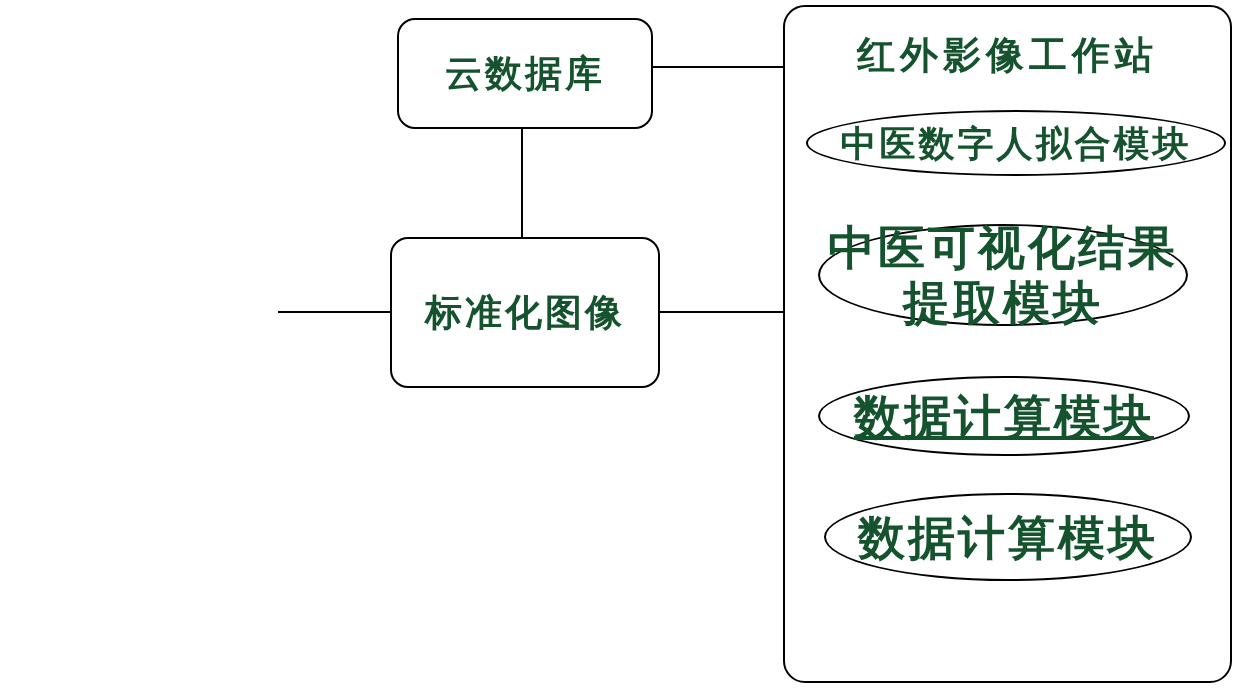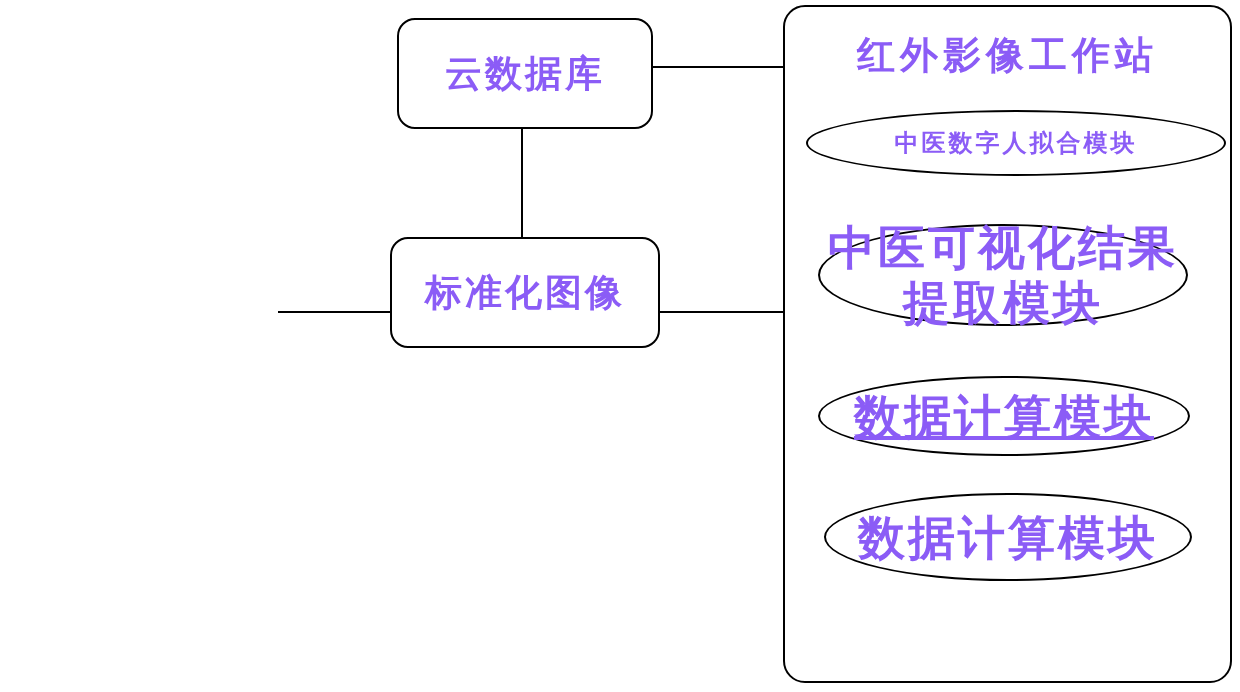--- a/index.html
+++ b/index.html
@@ -6,42 +6,42 @@
     margin: 0;
     padding: 0;
     background: #ffffff;
   }
   .canvas {
     position: relative;
     width: 1240px;
     height: 692px;
     background: #ffffff;
     font-family: "DejaVu Serif", "Liberation Serif", serif;
-    color: #8b5cf6;
+    color: #14532d;
     overflow: hidden;
   }
   .box {
     position: absolute;
     box-sizing: border-box;
     border: 2px solid #000000;
     border-radius: 18px;
     background: #ffffff;
     display: flex;
     flex-direction: column;
     align-items: center;
     justify-content: center;
     text-align: center;
     font-size: 37px;
     font-weight: 600;
     letter-spacing: 3px;
     line-height: 1.18;
   }
   .box-cloud      { left: 397px; top: 18px;  width: 256px; height: 111px; }
   .box-imaging    { left: 7px;   top: 233px; width: 271px; height: 153px; }
-  .box-capture    { left: 390px; top: 237px; width: 270px; height: 111px; }
+  .box-capture    { left: 390px; top: 237px; width: 270px; height: 151px; }
   .box-workstation {
     left: 783px; top: 5px; width: 449px; height: 678px;
     justify-content: flex-start;
     border-radius: 22px;
   }
   .ws-title {
     margin-top: 26px;
     font-size: 38px;
     font-weight: 700;
     letter-spacing: 5px;
@@ -57,21 +57,21 @@
     flex-direction: column;
     align-items: center;
     justify-content: center;
     text-align: center;
     font-size: 47px;
     font-weight: 600;
     letter-spacing: 3px;
     line-height: 1.17;
   }
   
-  .ellipse-1 { left: 21px; top: 103px; width: 420px; height: 66px; font-size: 24px; }
+  .ellipse-1 { left: 21px; top: 103px; width: 420px; height: 66px; font-size: 36px; }
   .ellipse-2 { left: 33px; top: 217px; width: 370px; height: 102px; }
   .ellipse-3 { left: 33px; top: 369px; width: 372px; height: 80px; text-decoration: underline; }
   .ellipse-4 { left: 39px; top: 486px; width: 368px; height: 88px; }
   .connector {
     position: absolute;
     background: #000000;
   }
   .conn-cloud-ws      { left: 653px; top: 66px;  width: 130px; height: 2px; }
   .conn-cloud-capture { left: 521px; top: 129px; width: 2px;   height: 108px; }
   .conn-imaging-capture { left: 278px; top: 311px; width: 112px; height: 2px; }

